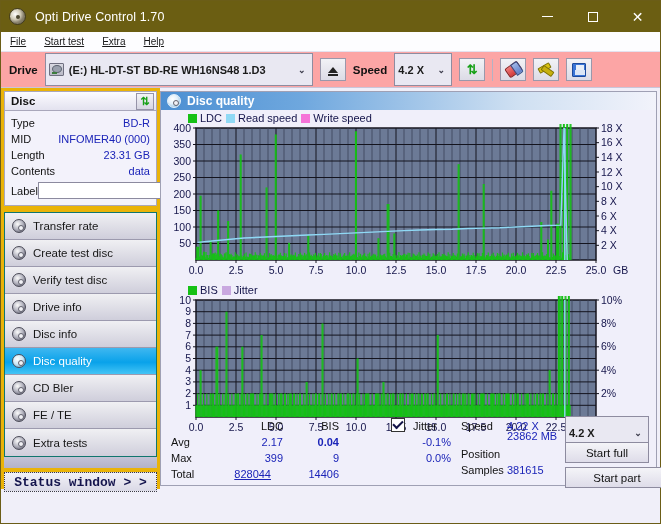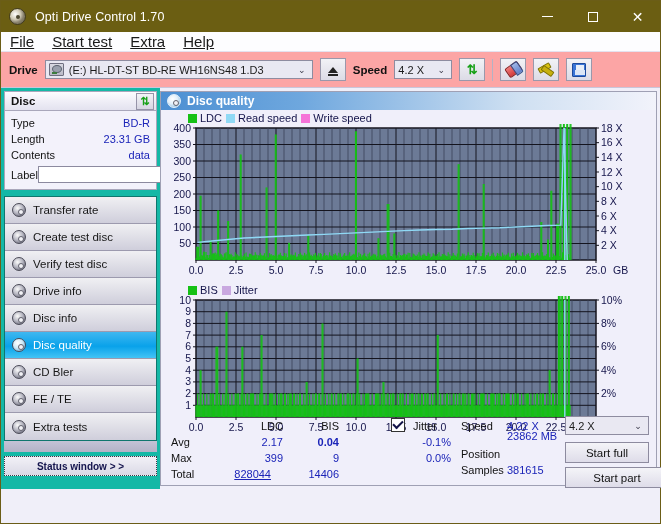--- a/index.html
+++ b/index.html
@@ -41,34 +41,34 @@
     color:#fff; font-size:14px; line-height:1;
   }
   .glyph-min { width:11px; height:1px; background:#fff; display:block; }
   .glyph-max { width:10px; height:10px; border:1px solid #fff; display:block; }
 
   
   .menubar {
     height:20px; background:#fdfdff; display:flex; align-items:center;
     padding-left:9px; gap:18px; border-bottom:1px solid #e4e2ef;
   }
-  .menubar .mi { color:#1a1a1a; font-size:15px; cursor:default; }
+  .menubar .mi { color:#1a1a1a; font-size:10px; cursor:default; }
   .menubar .mi u { text-decoration:underline; }
 
   
   .drivebar {
     height:36px; display:flex; align-items:center; gap:7px;
     padding:0 8px; background:#fca5a5;
     border-bottom:1px solid #c9c6da;
   }
   .lbl-bold { font-weight:bold; font-size:11.5px; color:#111; }
   .combo {
-    height:19px; background:#e9e8f2; border:1px solid #8e8ca0;
+    height:33px; background:#e9e8f2; border:1px solid #8e8ca0;
     display:flex; align-items:center; padding:0 2px 0 3px;
-    font-size:11px; color:#1b1b1b;
+    font-size:11px; color:#1b1b1b;font-weight:bold;
   }
   .combo .cb-text { white-space:nowrap; overflow:hidden; }
   .combo .cb-arrow {
     margin-left:auto; width:16px; text-align:center; color:#3a3a4a; font-size:9px;
   }
   #drive-combo { width:268px; }
   #speed-combo { width:58px; }
   .mini-drive {
     width:15px; height:13px; margin-right:5px; flex:0 0 auto; position:relative;
     background:linear-gradient(#d9d9e2,#b9b9c6); border:1px solid #6f6f80; border-radius:1px;
@@ -114,21 +114,21 @@
   .ic-save {
     width:14px;height:14px;background:#3b74d6;border:1px solid #1d4a9c;position:relative;border-radius:1px;
   }
   .ic-save::before{content:"";position:absolute;left:3px;top:1px;width:8px;height:5px;background:#e8eef8;}
   .ic-save::after{content:"";position:absolute;left:2px;bottom:1px;width:10px;height:5px;background:#dce6f6;}
 
   
   .body-split { display:flex; height:401px; }
 
   
-  .sidebar { width:159px; padding:3px 3px 0 3px; background:#14b8a6; }
+  .sidebar { width:159px; padding:3px 3px 0 3px; background:#eab308; }
   .disc-head {
     height:20px; background:linear-gradient(#fcfcff,#e3e2ef);
     border:1px solid #a9a7bb; display:flex; align-items:center; padding:0 2px 0 6px;
     font-weight:bold; font-size:11.5px; color:#111;
   }
   .disc-head .hbtn {
     margin-left:auto; width:18px; height:17px;
     background:linear-gradient(#f3f3f7,#d6d5e2); border:1px solid #9694a8;
     display:flex;align-items:center;justify-content:center;color:#18a018;font-size:11px;font-weight:bold;
   }
@@ -176,21 +176,21 @@
     background:#f1f1f5;border:1px solid #63636f;
   }
   .navitem.sel .cdicon {
     background:radial-gradient(circle at 38% 34%, #ffffff 0%, #cfe9f7 45%, #7fb6d6 78%, #4f86a8 100%);
   }
   .nav-spacer { height:11px; background:linear-gradient(#c4c3d6,#b3b2c7); }
   .status-btn {
     margin-top:4px; height:20px; border:1px dotted #3a3a46;
     background:linear-gradient(#f2f1f7,#dad9e6);
     display:flex;align-items:center;justify-content:center;
-    font-weight:bold; font-size:10px; color:#14144d;
+    font-weight:bold; font-size:13px; color:#14144d;font-family:Liberation Mono, monospace;
   }
 
   
   .main { flex:1; padding:3px 3px 0 0; }
   .panel { border:1px solid #9fa0b4; height:395px; background:#f0effa; }
   .panel-head {
     height:18px; background:linear-gradient(90deg,#4c8fd2 0%, #6ea7de 28%, #cfe0f2 72%, #f2f3fb 100%);
     display:flex; align-items:center; gap:6px; padding-left:6px;
     color:#ffffff; font-weight:bold; font-size:12px;
   }
@@ -310,20 +310,24 @@
       <div class="disc-head">
         <span>Disc</span>
         <span class="hbtn">
             <span>⇅</span>
           </span>
       </div>
       <div class="disc-body">
         <div class="drow">
           <span class="k">Type</span>
           <span class="v">BD-R</span>
+        </div>
+        <div class="drow">
+          <span class="k">MID</span>
+          <span class="v">INFOMER40 (000)</span>
         </div>
         <div class="drow">
           <span class="k">Length</span>
           <span class="v">23.31 GB</span>
         </div>
         <div class="drow">
           <span class="k">Contents</span>
           <span class="v">data</span>
         </div>
         <div class="label-row">

